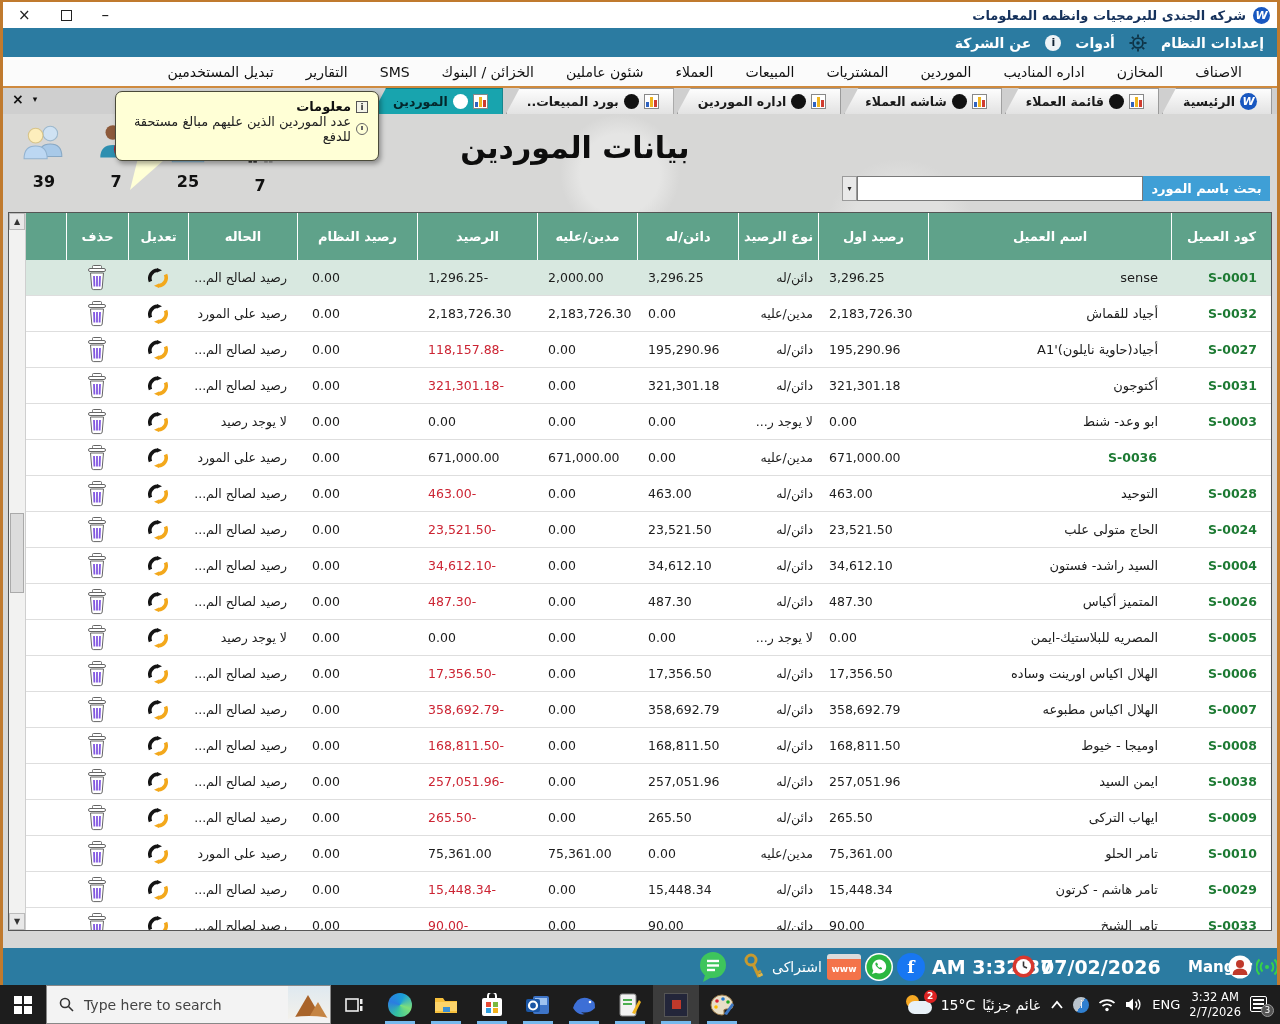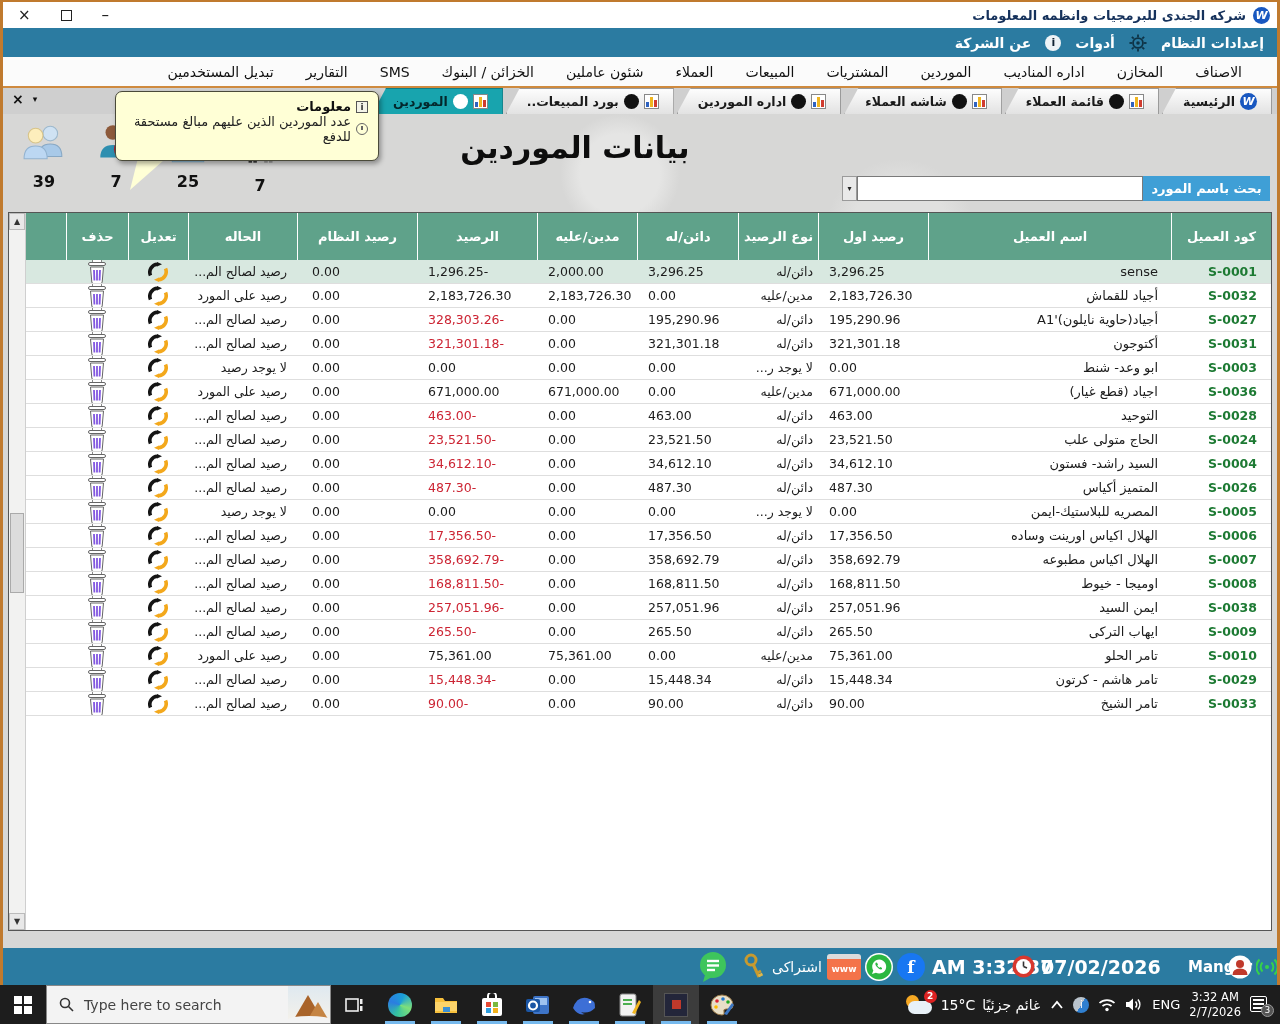--- a/index.html
+++ b/index.html
@@ -73,21 +73,21 @@
   .vscroll { position:absolute; left:0; top:0; width:17px; height:717px; background:#f2f2f1; border-right:1px solid #cfcfcf; }
   .vscroll .arr { position:absolute; left:0; width:16px; height:17px; background:#e8e8e8; border:1px solid #bbb; font-size:8px; color:#333; display:flex; align-items:center; justify-content:center; cursor:pointer; }
   .vscroll .arr.up{ top:0; } .vscroll .arr.down{ bottom:0; }
   .vscroll .thumb { position:absolute; left:1px; top:300px; width:14px; height:80px; background:#dcdcdc; border:1px solid #aaa; cursor:grab; }
 
   .grid { position:absolute; left:17px; top:0; width:1245px; height:717px; }
   .grow { display:grid; grid-template-columns:40px 62px 60px 109px 120px 120px 100px 101px 80px 110px 243px 1fr; }
   .ghead { height:47px; background:#5fa28a; }
   .ghead .hc { color:#fff; font-size:13px; font-weight:bold; display:flex; align-items:center; justify-content:center; direction:rtl; border-left:1px solid #fff; white-space:nowrap; }
   .ghead .hc:first-child { border-left:none; }
-  .gbody .grow { height:24px; background:#fff; border-bottom:1px solid #dedede; }
+  .gbody .grow { height:36px; background:#fff; border-bottom:1px solid #dedede; }
   .gbody .grow.sel { background:#d8e8e0; }
   .cell { display:flex; align-items:center; font-size:12.5px; color:#1c1c1c; overflow:hidden; white-space:nowrap; }
   .cell.num { direction:ltr; justify-content:flex-start; padding-left:11px; }
   .cell.rtl { direction:rtl; justify-content:flex-start; }
   .cell.c-status { padding-right:10px; }
   .cell.c-type { padding-right:5px; }
   .cell.c-name { padding-right:13px; font-size:13px; }
   .cell.c-code { padding-right:14px; color:#1d7a33; font-weight:bold; font-size:12.5px; }
   .cell.icon { justify-content:center; cursor:pointer; }
   .cell.red { color:#cc2433; }
@@ -373,21 +373,21 @@
               <div class="cell icon">
                 <svg width="20" height="20" viewBox="0 0 20 20">
                   <path d="M9.5 2.3 A8 8 0 0 0 2.5 13.5" fill="none" stroke="#141414" stroke-width="3.6"></path>
                   <path d="M10.5 17.7 A8 8 0 0 0 17.5 6.5" fill="none" stroke="#f3a81c" stroke-width="3.6"></path>
                   <polygon points="9,0 14,2.3 9,4.6" fill="#141414"></polygon>
                   <polygon points="11,20 6,17.7 11,15.4" fill="#f3a81c"></polygon>
                 </svg>
               </div>
               <div class="cell rtl c-status">رصيد لصالح الم...</div>
               <div class="cell num c-checks">0.00</div>
-              <div class="cell num c-balance red">328,303.26-</div>
+              <div class="cell num c-balance red">118,157.88-</div>
               <div class="cell num">0.00</div>
               <div class="cell num">195,290.96</div>
               <div class="cell rtl c-type">دائن/له</div>
               <div class="cell num">195,290.96</div>
               <div class="cell rtl c-name">أجياد(حاوية نايلون)'A1</div>
               <div class="cell rtl c-code">S-0027</div>
             </div>
             <div class="grow">
               <div class="cell"></div>
               <div class="cell icon">
@@ -468,21 +468,20 @@
                   <polygon points="11,20 6,17.7 11,15.4" fill="#f3a81c"></polygon>
                 </svg>
               </div>
               <div class="cell rtl c-status">رصيد على المورد</div>
               <div class="cell num c-checks">0.00</div>
               <div class="cell num c-balance">671,000.00</div>
               <div class="cell num">671,000.00</div>
               <div class="cell num">0.00</div>
               <div class="cell rtl c-type">مدين/عليه</div>
               <div class="cell num">671,000.00</div>
-              <div class="cell rtl c-name">اجياد (قطع غيار)</div>
               <div class="cell rtl c-code">S-0036</div>
             </div>
             <div class="grow">
               <div class="cell"></div>
               <div class="cell icon">
                 <svg width="22" height="26" viewBox="0 0 22 26">
                   <rect x="6.5" y="0.5" width="9" height="3" rx="1" fill="#fff" stroke="#666"></rect>
                   <rect x="2.5" y="3.5" width="17" height="3" rx="1.5" fill="#fff" stroke="#666"></rect>
                   <path d="M4.5 8 h13 l-1.3 15 a1.8 1.8 0 0 1 -1.8 1.6 h-6.8 a1.8 1.8 0 0 1 -1.8 -1.6 z" fill="#fff" stroke="#666"></path>
                   <line x1="8" y1="11" x2="8.4" y2="21.5" stroke="#8257e0" stroke-width="1.8"></line>

